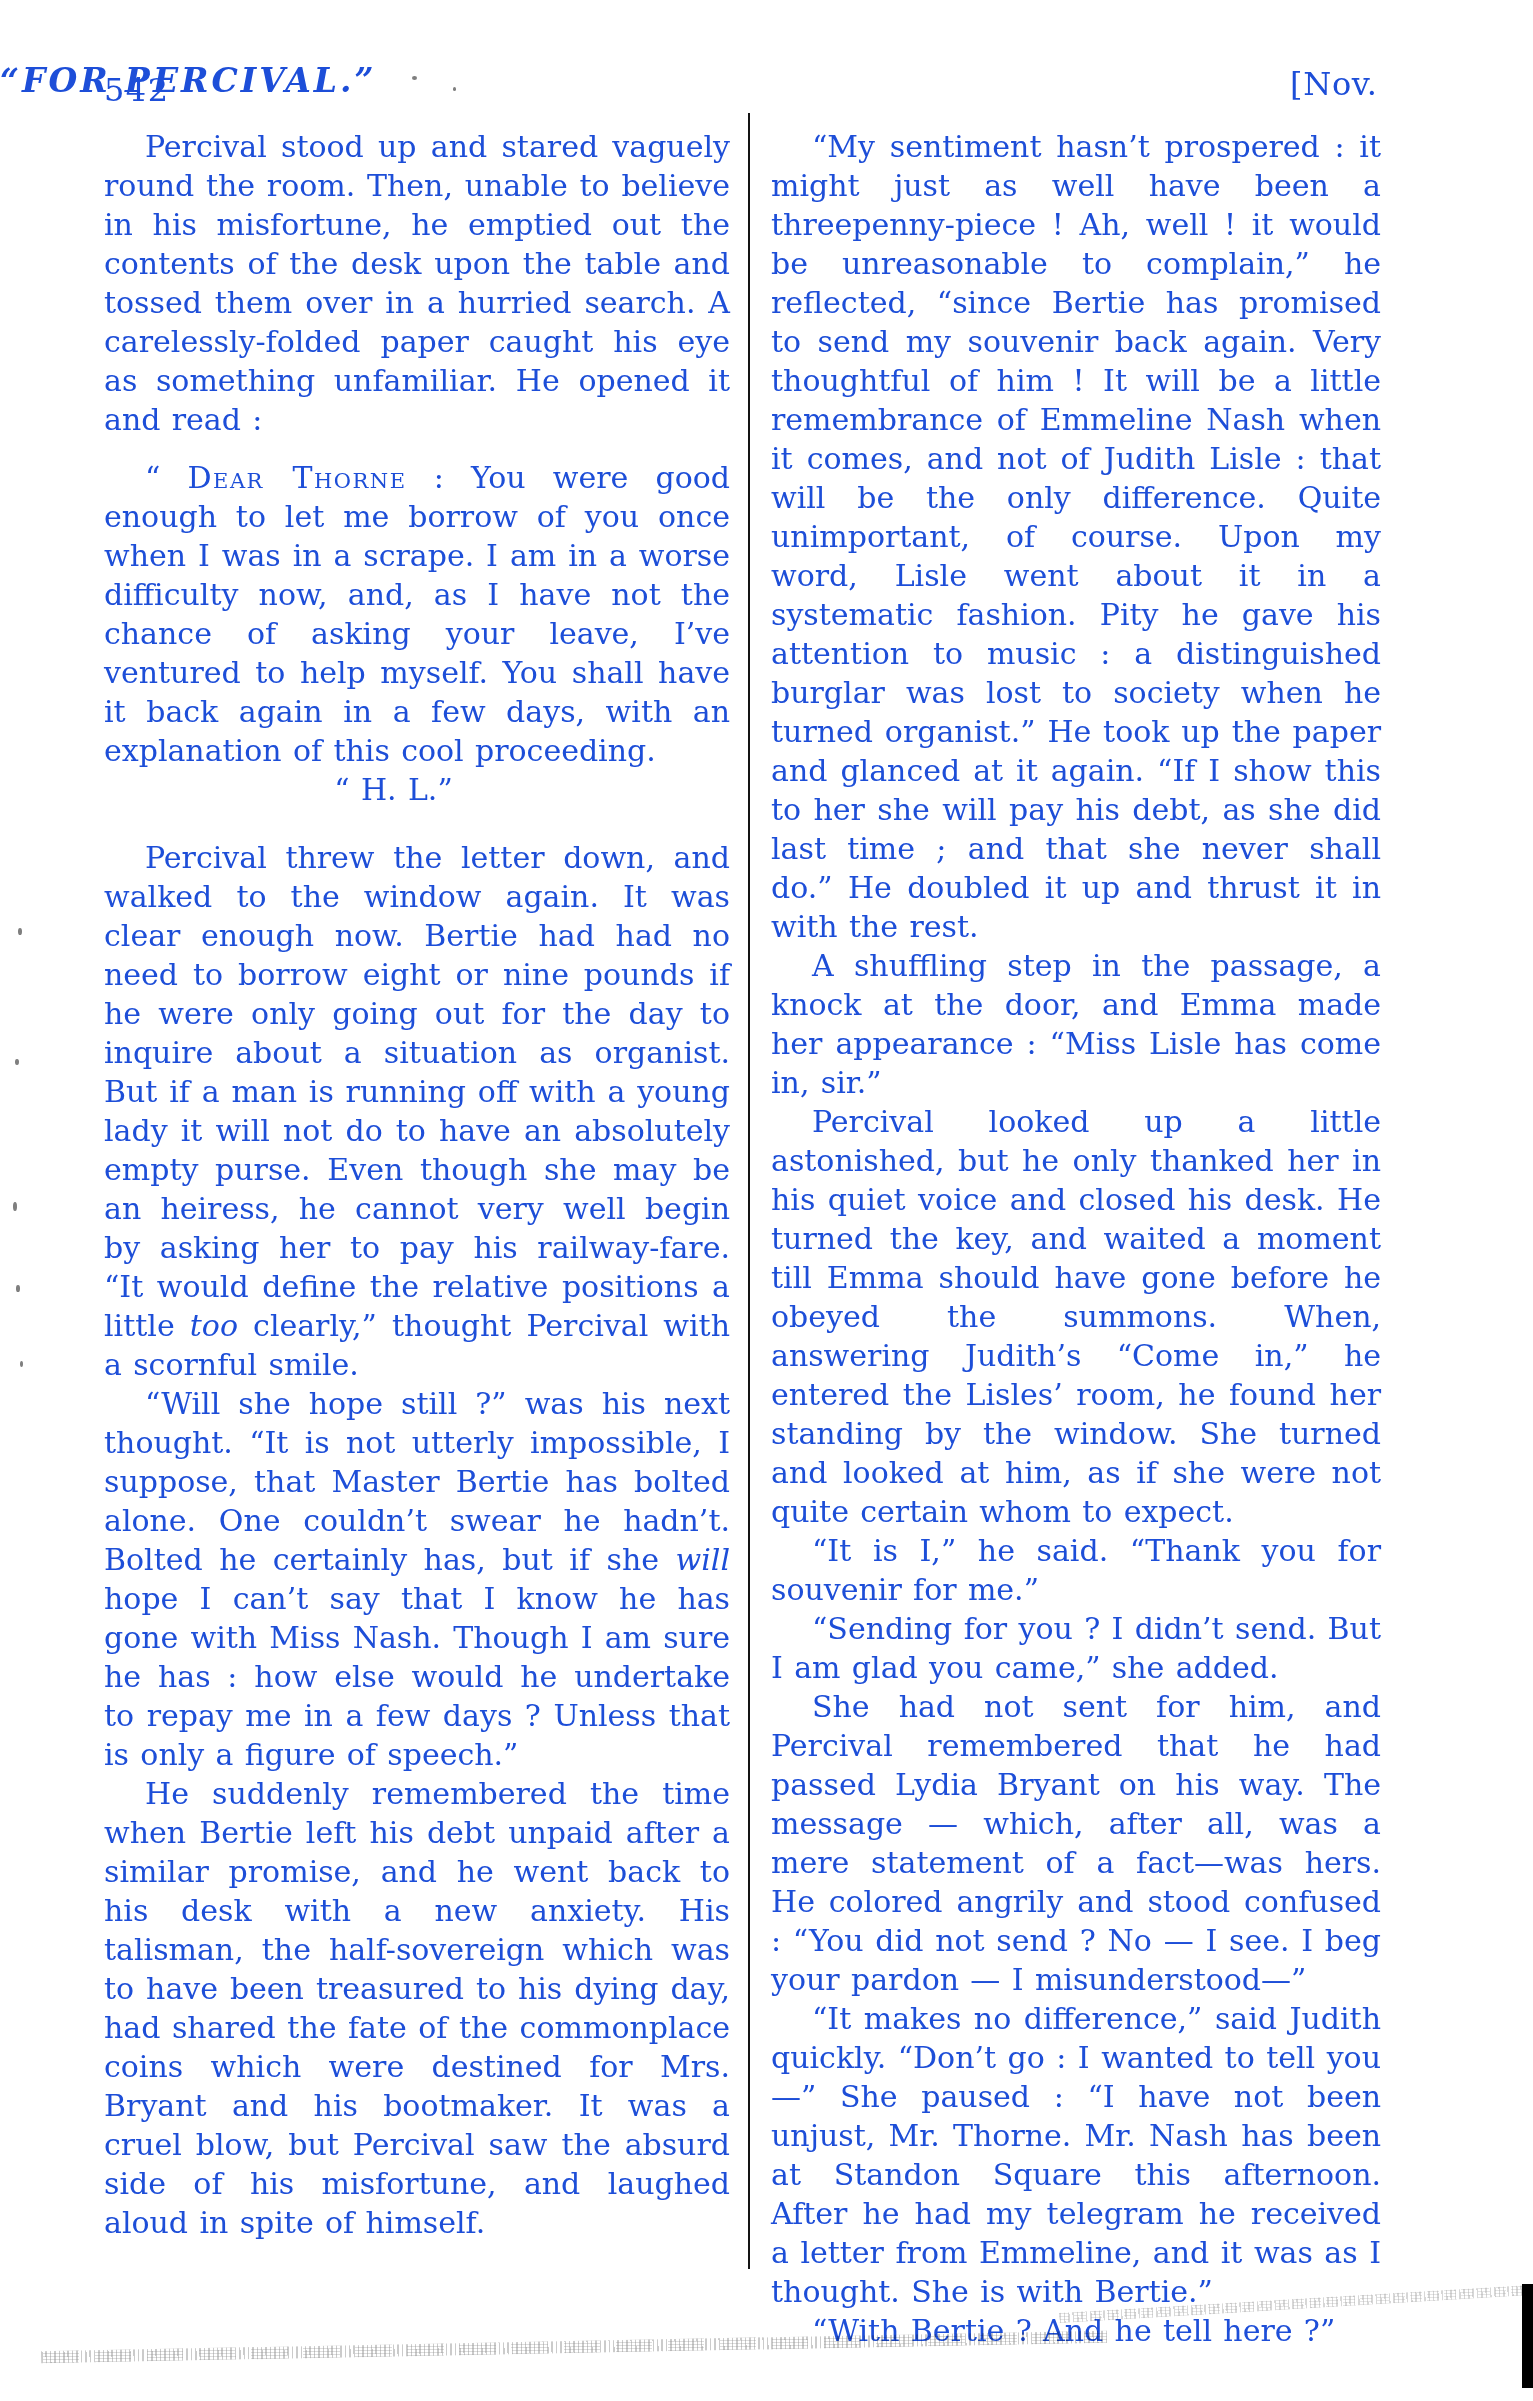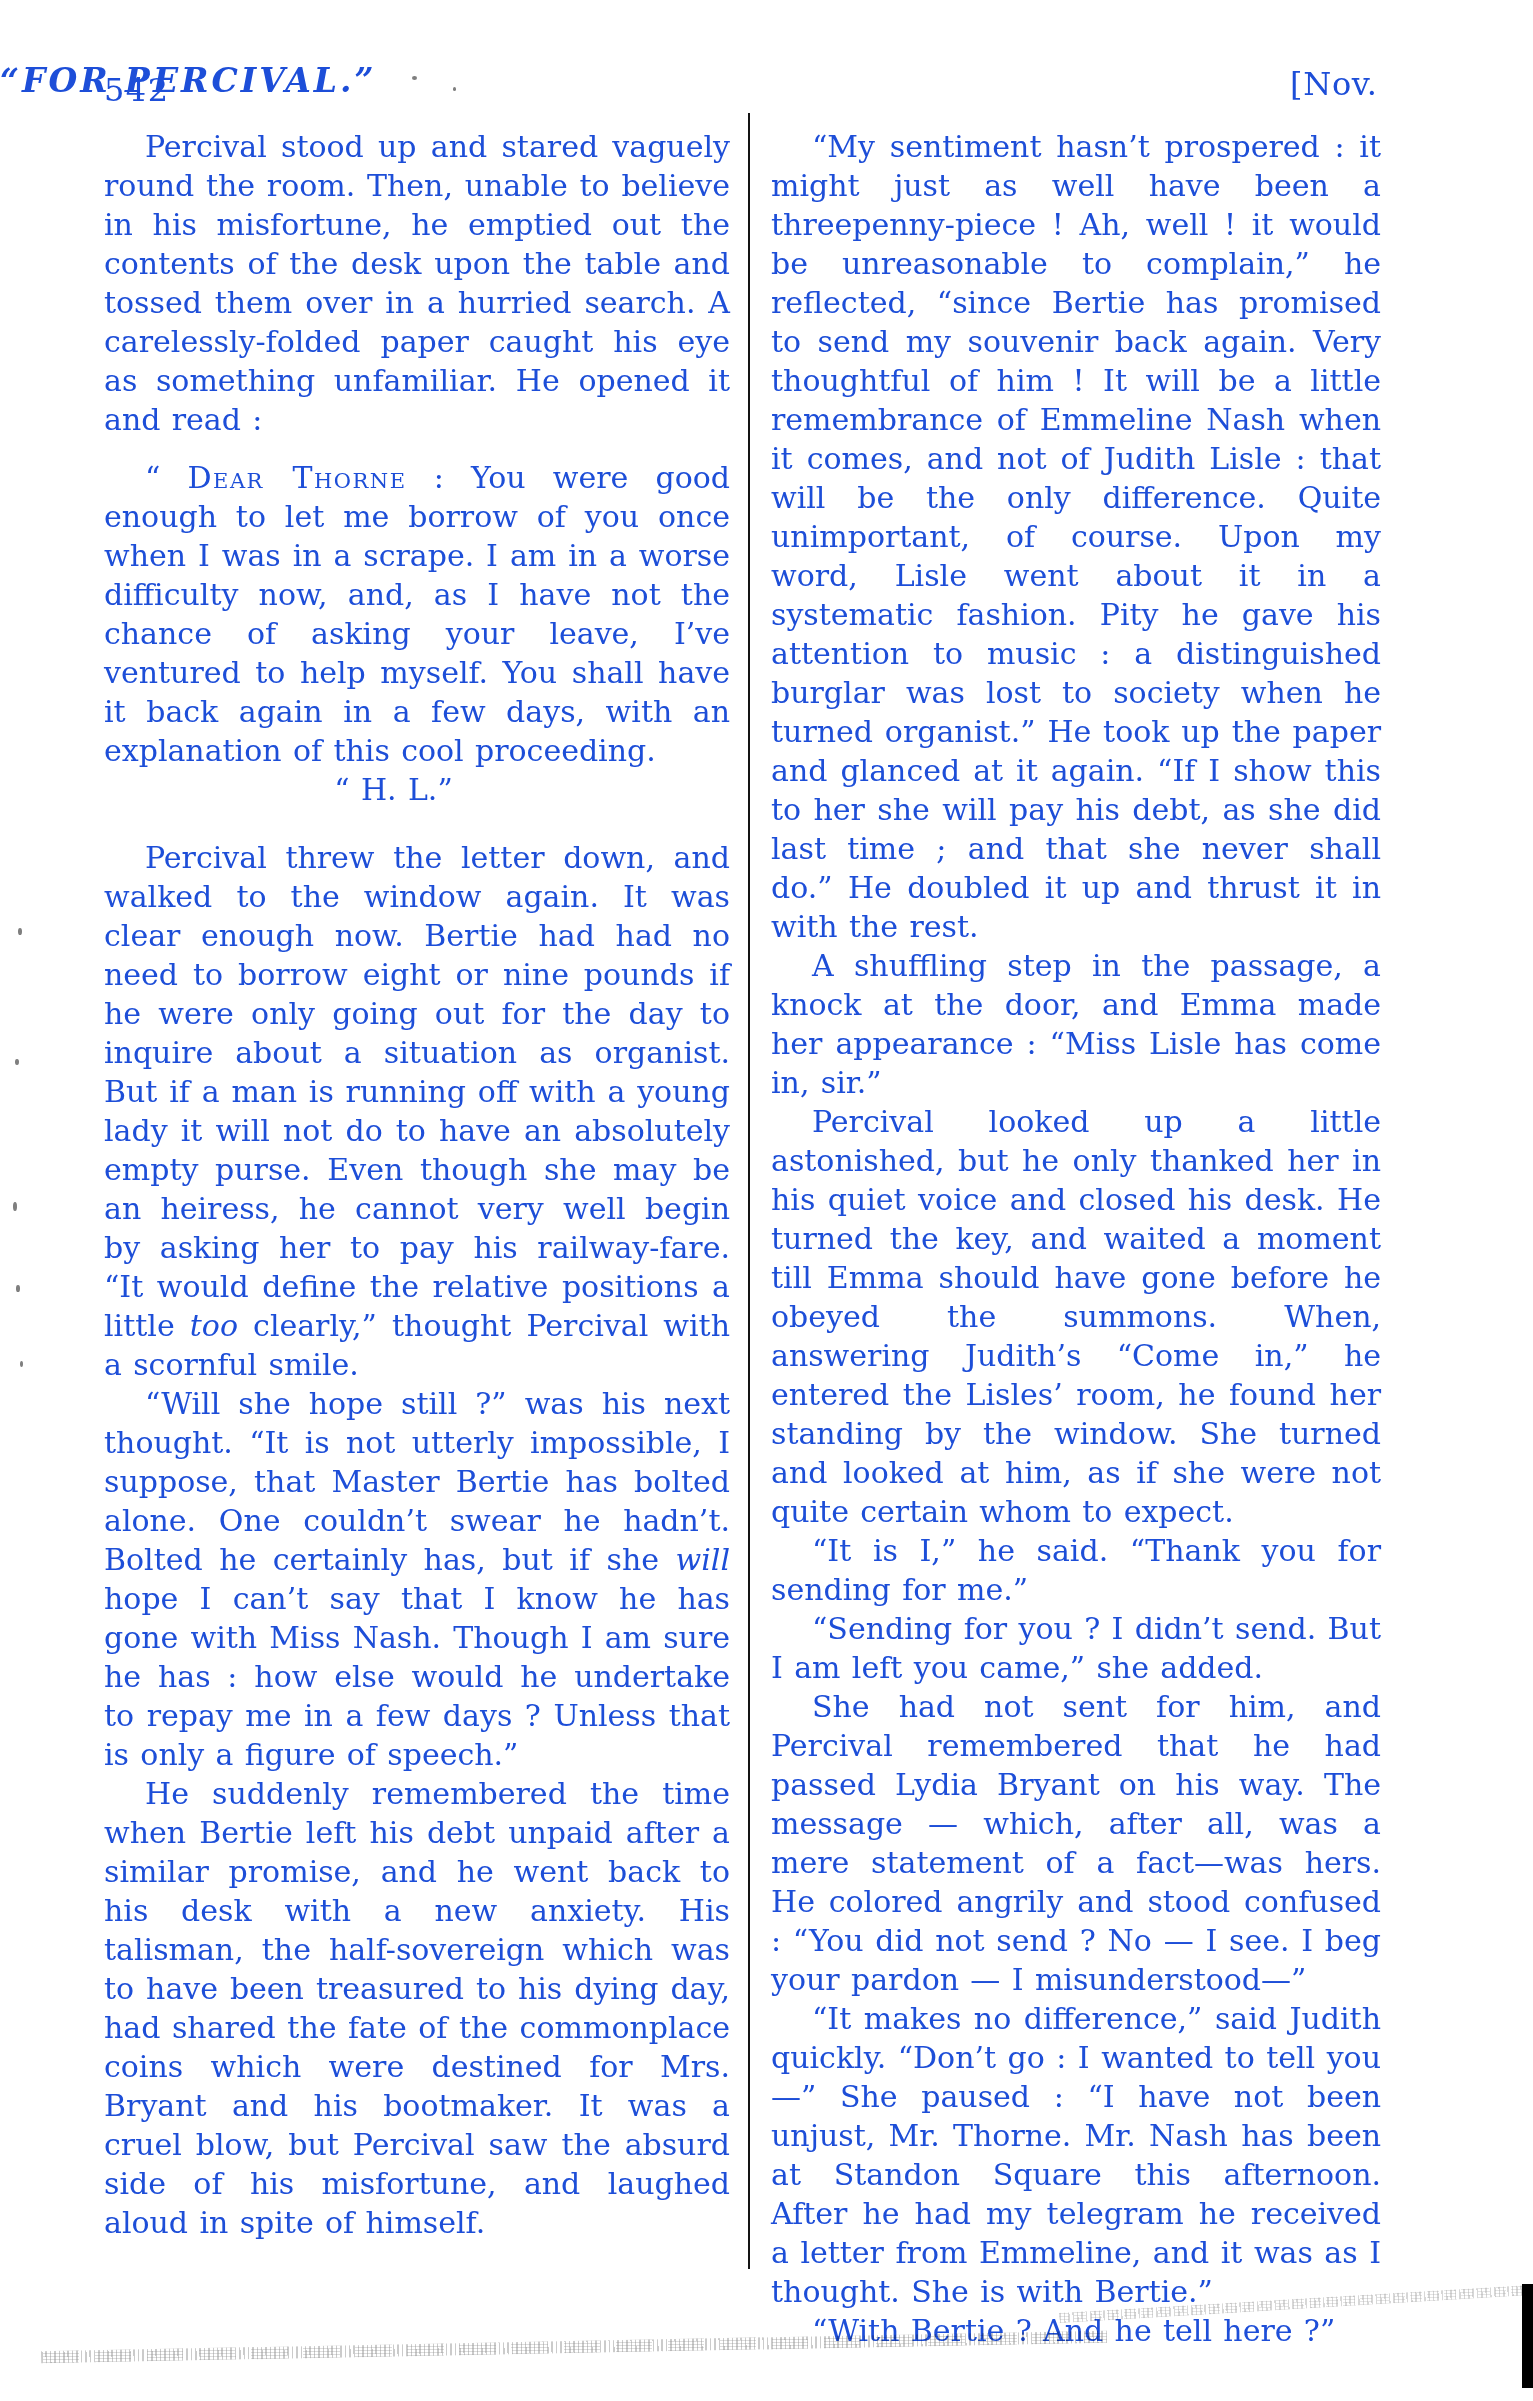--- a/index.html
+++ b/index.html
@@ -103,22 +103,22 @@
       <p class="para letter"><span>“ </span><span class="sc">Dear Thorne</span><span> : You were good enough to let me borrow of you once when I was in a scrape. I am in a worse difficulty now, and, as I have not the chance of asking your leave, I’ve ventured to help myself. You shall have it back again in a few days, with an explanation of this cool proceeding.</span></p>
       <p class="para signature"><span>“ H. L.”</span></p>
       <p class="para"><span>Percival threw the letter down, and walked to the window again. It was clear enough now. Bertie had had no need to borrow eight or nine pounds if he were only going out for the day to inquire about a situation as organist. But if a man is running off with a young lady it will not do to have an absolutely empty purse. Even though she may be an heiress, he cannot very well begin by asking her to pay his railway-fare. “It would define the relative positions a little </span><span class="it">too</span><span> clearly,” thought Percival with a scornful smile.</span></p>
       <p class="para"><span>“Will she hope still ?” was his next thought. “It is not utterly impossible, I suppose, that Master Bertie has bolted alone. One couldn’t swear he hadn’t. Bolted he certainly has, but if she </span><span class="it">will</span><span> hope I can’t say that I know he has gone with Miss Nash. Though I am sure he has : how else would he undertake to repay me in a few days ? Unless that is only a figure of speech.”</span></p>
       <p class="para"><span>He suddenly remembered the time when Bertie left his debt unpaid after a similar promise, and he went back to his desk with a new anxiety. His talisman, the half-sovereign which was to have been treasured to his dying day, had shared the fate of the commonplace coins which were destined for Mrs. Bryant and his bootmaker. It was a cruel blow, but Percival saw the absurd side of his misfortune, and laughed aloud in spite of himself.</span></p>
     </div>
   <div class="col col-right" id="col-right">
       <p class="para"><span>“My sentiment hasn’t prospered : it might just as well have been a threepenny-piece ! Ah, well ! it would be unreasonable to complain,” he reflected, “since Bertie has promised to send my souvenir back again. Very thoughtful of him ! It will be a little remembrance of Emmeline Nash when it comes, and not of Judith Lisle : that will be the only difference. Quite unimportant, of course. Upon my word, Lisle went about it in a systematic fashion. Pity he gave his attention to music : a distinguished burglar was lost to society when he turned organist.” He took up the paper and glanced at it again. “If I show this to her she will pay his debt, as she did last time ; and that she never shall do.” He doubled it up and thrust it in with the rest.</span></p>
       <p class="para"><span>A shuffling step in the passage, a knock at the door, and Emma made her appearance : “Miss Lisle has come in, sir.”</span></p>
       <p class="para"><span>Percival looked up a little astonished, but he only thanked her in his quiet voice and closed his desk. He turned the key, and waited a moment till Emma should have gone before he obeyed the summons. When, answering Judith’s “Come in,” he entered the Lisles’ room, he found her standing by the window. She turned and looked at him, as if she were not quite certain whom to expect.</span></p>
-      <p class="para"><span>“It is I,” he said. “Thank you for sending for me.”</span></p>
-      <p class="para"><span>“Sending for you ? I didn’t send. But I am left you came,” she added.</span></p>
+      <p class="para"><span>“It is I,” he said. “Thank you for souvenir for me.”</span></p>
+      <p class="para"><span>“Sending for you ? I didn’t send. But I am glad you came,” she added.</span></p>
       <p class="para"><span>She had not sent for him, and Percival remembered that he had passed Lydia Bryant on his way. The message — which, after all, was a mere statement of a fact—was hers. He colored angrily and stood confused : “You did not send ? No — I see. I beg your pardon — I misunderstood—”</span></p>
       <p class="para"><span>“It makes no difference,” said Judith quickly. “Don’t go : I wanted to tell you—” She paused : “I have not been unjust, Mr. Thorne. Mr. Nash has been at Standon Square this afternoon. After he had my telegram he received a letter from Emmeline, and it was as I thought. She is with Bertie.”</span></p>
       <p class="para"><span>“With Bertie ? And he tell here ?”</span></p>
     </div>
 
   <div class="speck" style="left:18px; top:928px; width:4.4px; height:7.4px;"></div>
   <div class="speck" style="left:15px; top:1059px; width:3.7px; height:6px;"></div>
   <div class="speck" style="left:13.3px; top:1202px; width:3.7px; height:9px;"></div>
   <div class="speck" style="left:16.3px; top:1285px; width:3.7px; height:6.7px;"></div>
   <div class="speck" style="left:20px; top:1361px; width:3px; height:6px;"></div>

